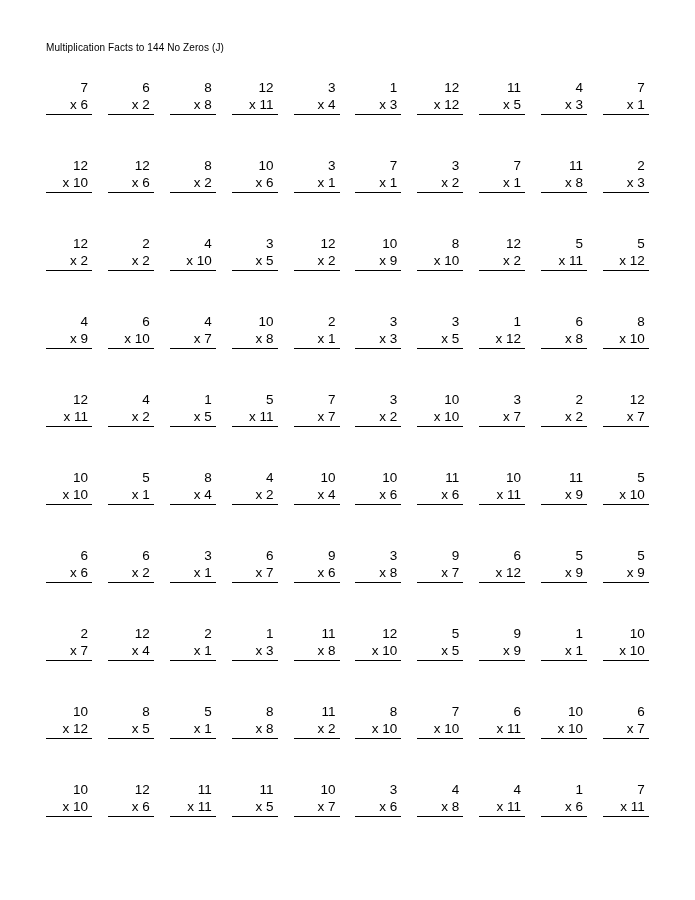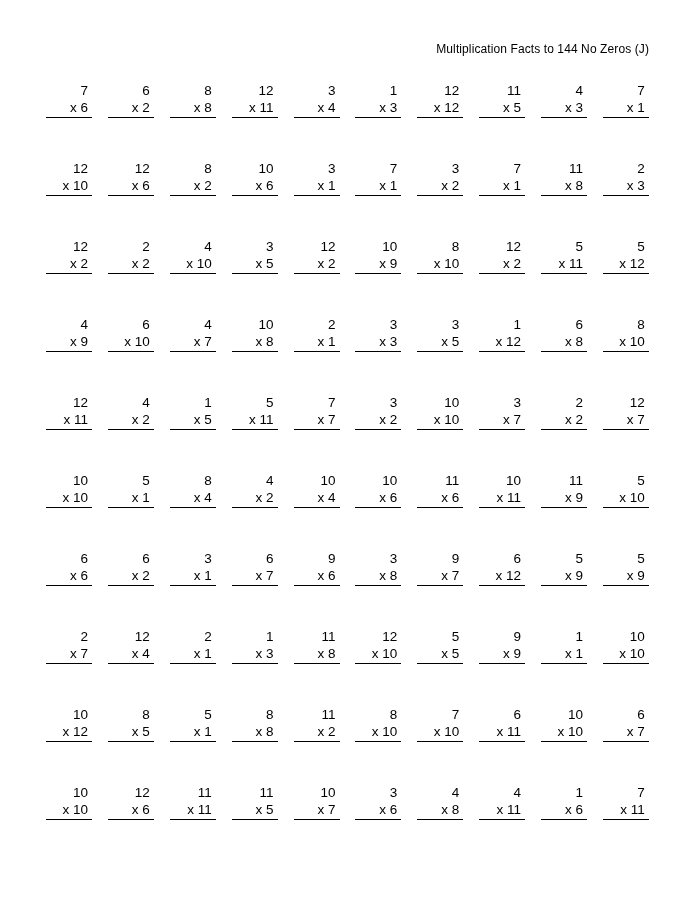--- a/index.html
+++ b/index.html
@@ -15,22 +15,22 @@
     position: relative;
     overflow: hidden;
   }
   .page {
     width: 695px;
     height: 900px;
     box-sizing: border-box;
     padding: 42px 46px 0 46px;
   }
   .worksheet-title {
-    text-align: right;
-    font-size: 12px;
+    text-align: left;
+    font-size: 10px;
     font-weight: normal;
     letter-spacing: 0.1px;
     margin: 0 0 26px 0;
     color: #000;
   }
   .grid {
     display: flex;
     flex-direction: column;
     gap: 25px;
   }

